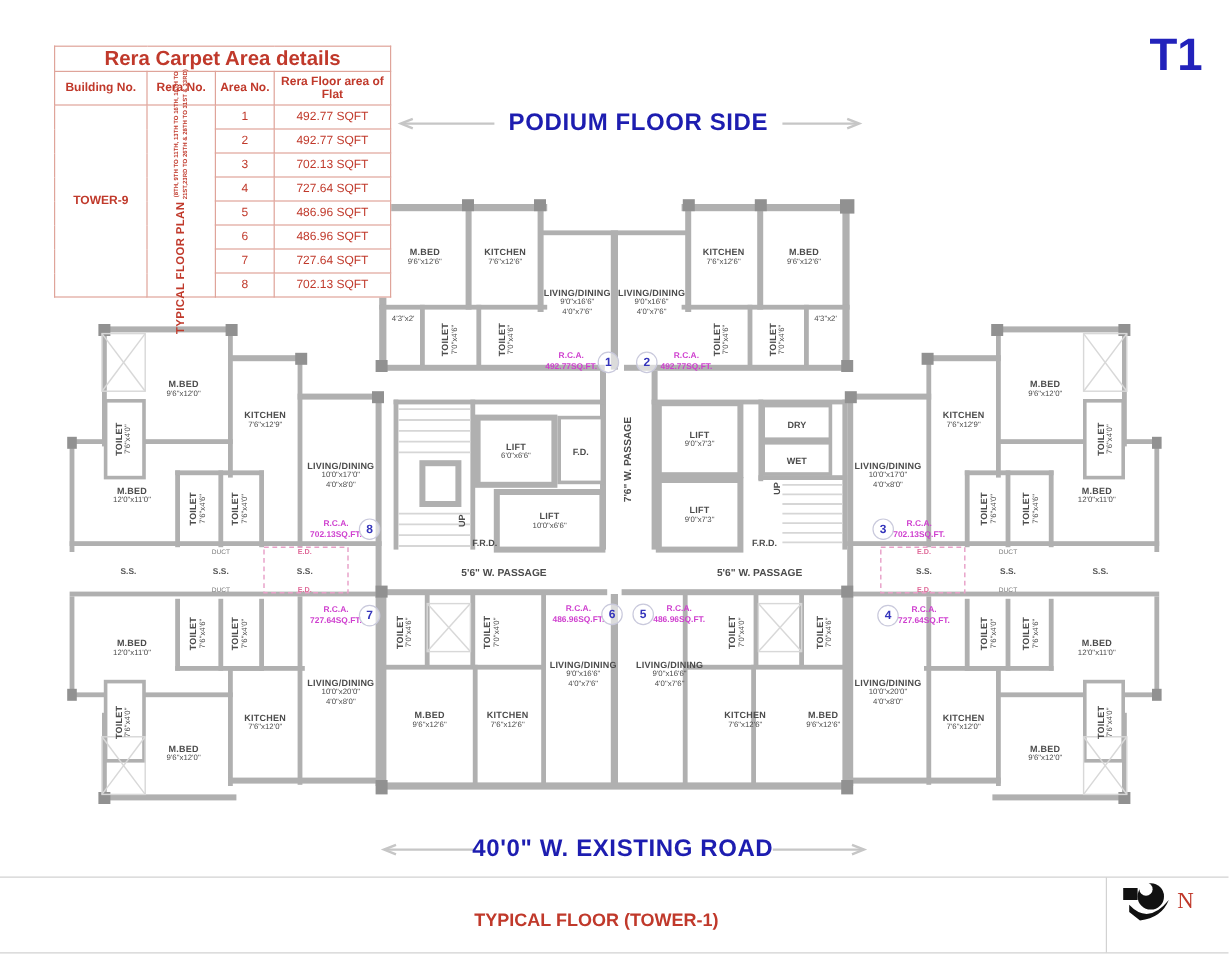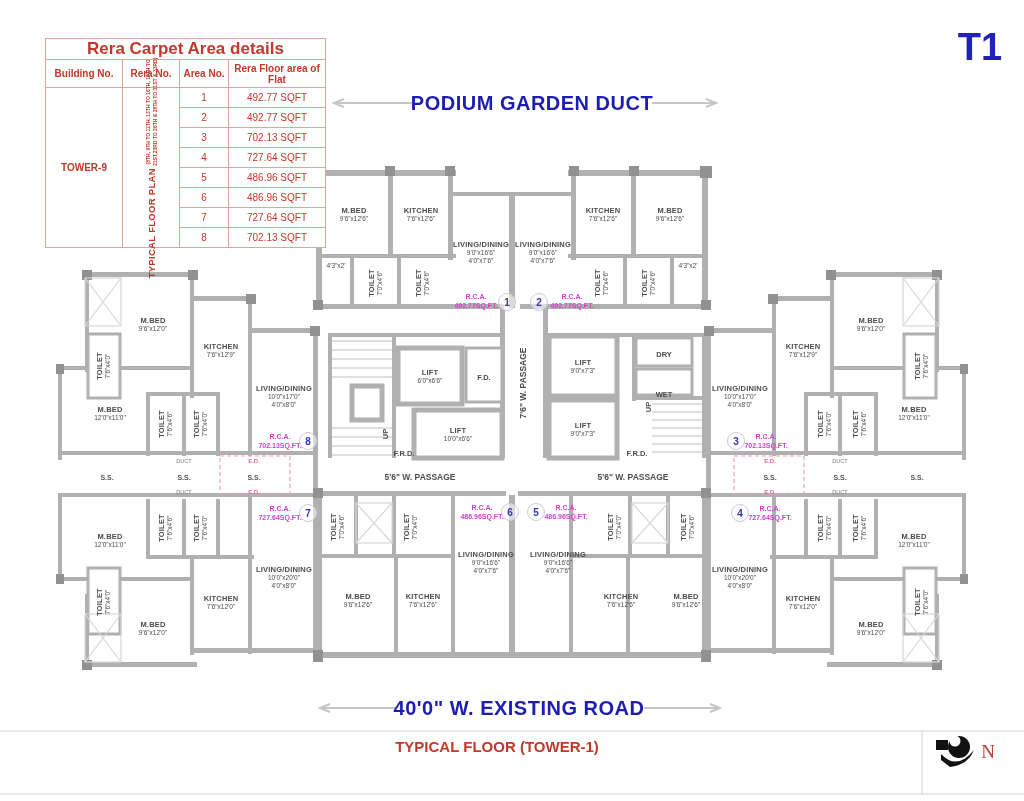--- a/index.html
+++ b/index.html
@@ -28,21 +28,21 @@
 
   
   .h-blue{position:absolute;transform:translate(-50%,-50%);color:#1d1db0;font-weight:bold;
           white-space:nowrap;z-index:7;}
   .h-podium{font-size:20px;letter-spacing:.5px;}
   .h-road{font-size:20px;letter-spacing:.5px;}
   .t1{position:absolute;left:980px;top:47px;transform:translate(-50%,-50%);
       font-size:38px;font-weight:bold;color:#2222bb;z-index:7;}
   .f-red{position:absolute;transform:translate(-50%,-50%);color:#c0392b;font-weight:bold;
          white-space:nowrap;z-index:7;}
-  .f-title{font-size:15px;}
+  .f-title{font-size:15px;margin-top:21px;}
   .f-sub{font-size:11.5px;}
   .north-n{position:absolute;transform:translate(-50%,-50%);color:#c0392b;font-size:19px;
            font-family:"Liberation Serif", serif;z-index:7;}
 
   
   .rera{position:absolute;left:45px;top:38px;border-collapse:collapse;color:#c0392b;z-index:7;
         background:#fff;}
   .rera td,.rera th{border:1px solid #dfa49a;padding:0 2px;font-size:10px;text-align:center;}
   .rera .ttl{font-size:17px;font-weight:bold;height:18px;}
   .rera .hd{font-weight:bold;font-size:10px;height:28px;line-height:1.1;}
@@ -335,21 +335,21 @@
           <td>7</td>
           <td>727.64 SQFT</td>
         </tr>
   <tr class="fr">
           <td>8</td>
           <td>702.13 SQFT</td>
         </tr>
 </tbody>
     </table>
 
-<div class="h-blue h-podium" style="left:532px;top:103px">PODIUM GARDEN DUCT</div>
+<div class="h-blue h-podium" style="left:532px;top:103px">PODIUM FLOOR SIDE</div>
 <div class="t1">T1</div>
 <div class="h-blue h-road" style="left:519px;top:708px">40'0" W. EXISTING ROAD</div>
 <div class="f-red f-title" style="left:497px;top:746px">TYPICAL FLOOR (TOWER-1)</div>
 <div class="north-n" style="left:988px;top:752px">N</div>
 
 <div class="lbl" style="left:354px;top:214px">
       <span class="nm">M.BED</span>
       <span class="dm">9'6"x12'6"</span>
     </div>
 <div class="lbl" style="left:421px;top:214px">
@@ -415,21 +415,21 @@
 <div class="lbl" style="left:404px;top:451px"><span class="single">F.R.D.</span></div>
 <div class="lbl" style="left:583px;top:366px">
       <span class="nm">LIFT</span>
       <span class="dm">9'0"x7'3"</span>
     </div>
 <div class="lbl" style="left:583px;top:429px">
       <span class="nm">LIFT</span>
       <span class="dm">9'0"x7'3"</span>
     </div>
 <div class="lbl" style="left:664px;top:352px"><span class="single">DRY</span></div>
-<div class="lbl" style="left:664px;top:392px"><span class="single">WET</span></div>
+<div class="lbl" style="left:664px;top:382px"><span class="single">WET</span></div>
 <div class="lbl v" style="left:646px;top:407px"><span class="single">UP</span></div>
 <div class="lbl" style="left:637px;top:451px"><span class="single">F.R.D.</span></div>
 <div class="pass v" style="left:523px;top:383px">7'6" W. PASSAGE</div>
 <div class="pass" style="left:420px;top:477px">5'6" W. PASSAGE</div>
 <div class="pass" style="left:633px;top:477px">5'6" W. PASSAGE</div>
 
 <div class="lbl v" style="left:103px;top:366px">
       <span class="nm">TOILET</span>
       <span class="dm">7'6"x4'0"</span>
     </div>

